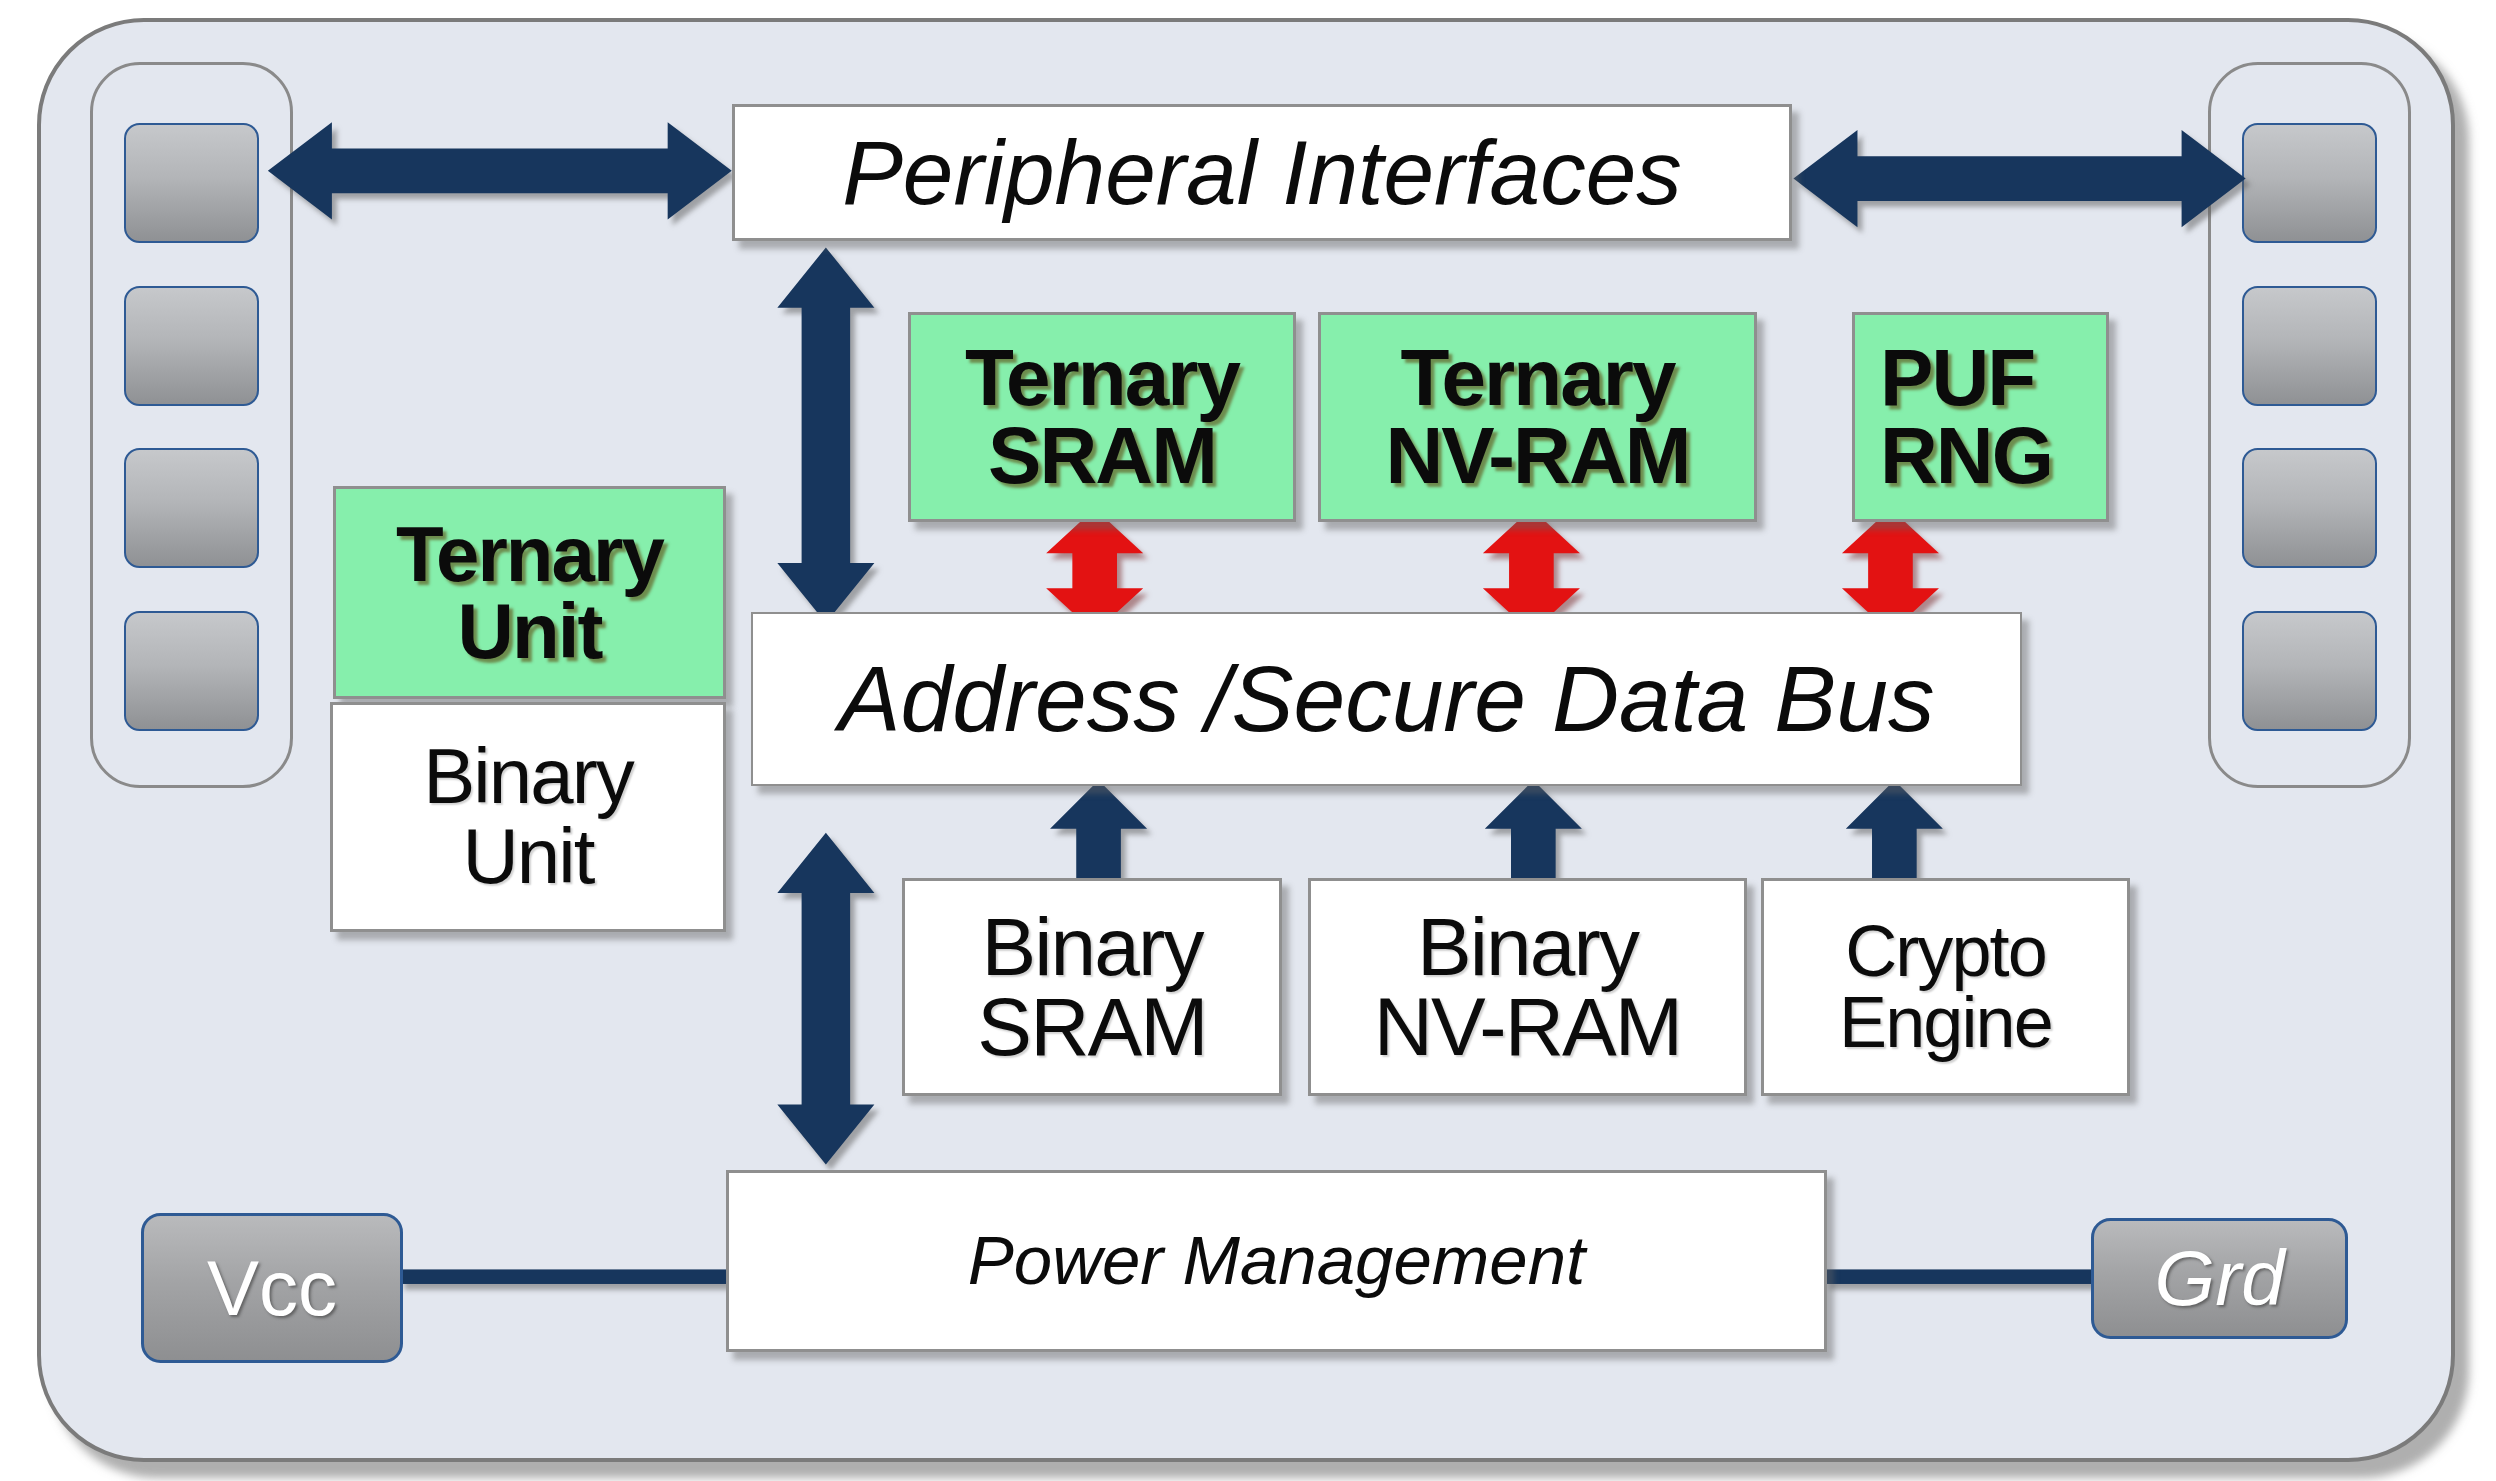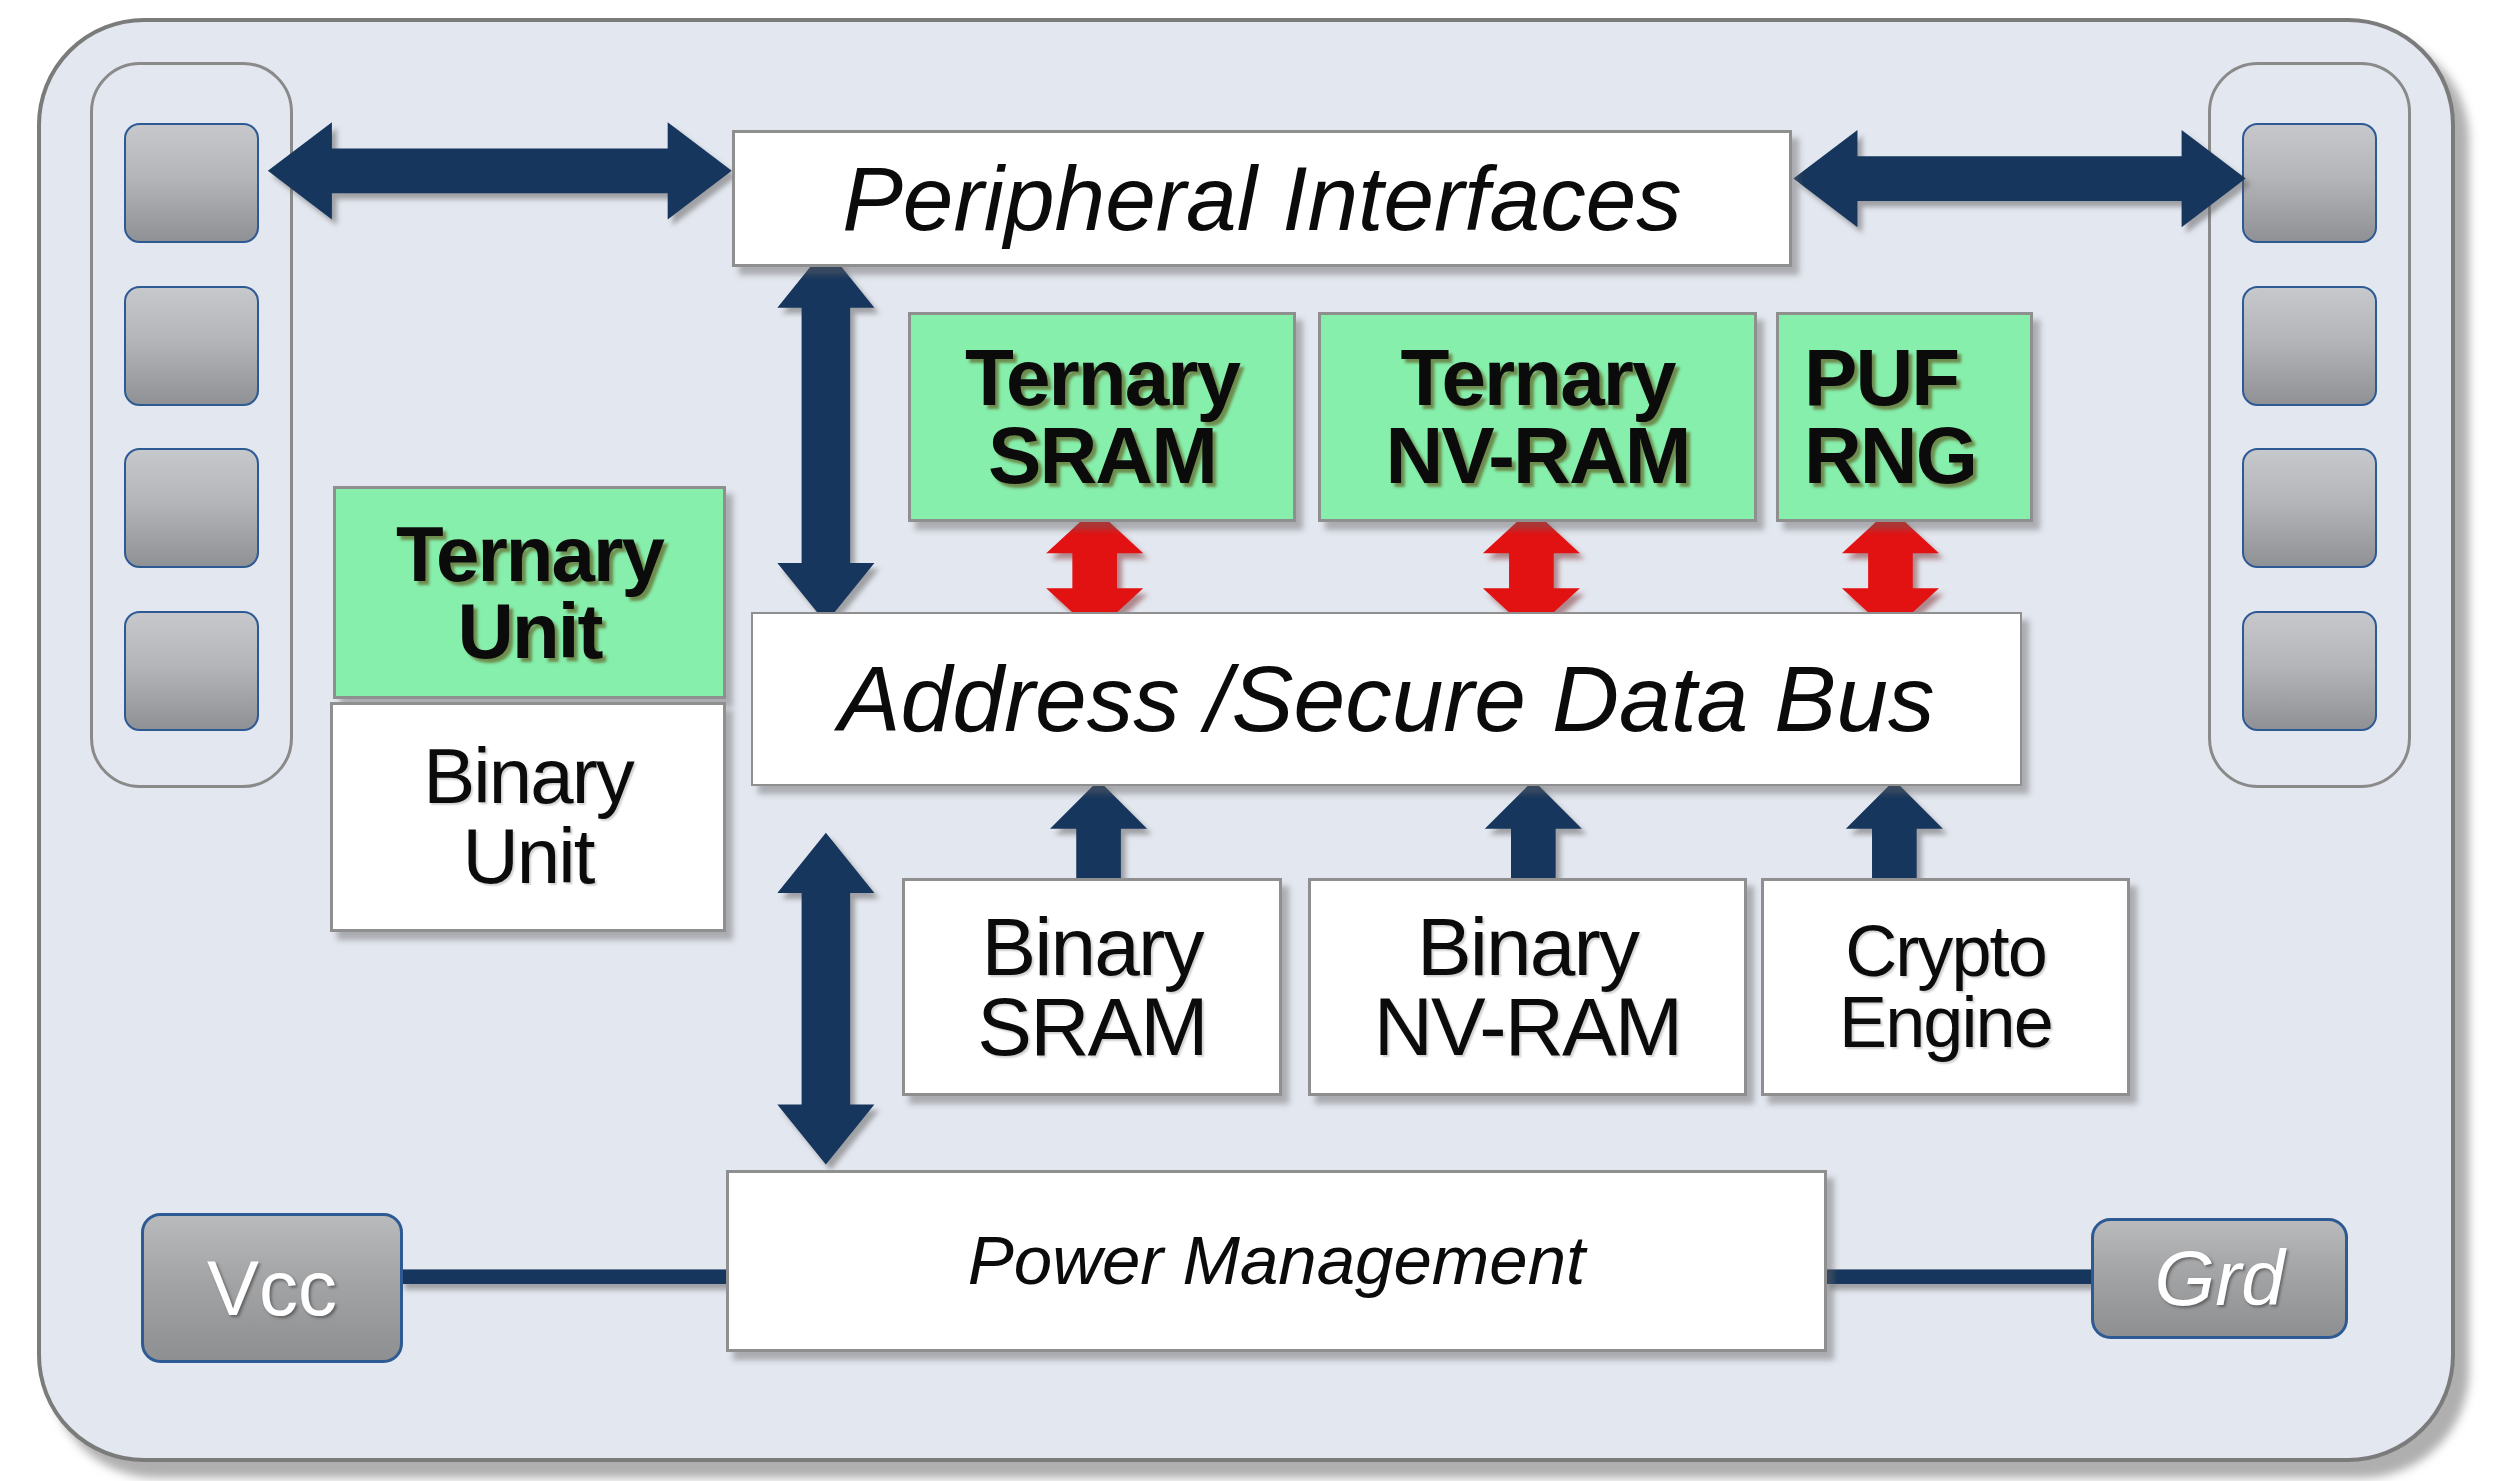--- a/index.html
+++ b/index.html
@@ -30,24 +30,24 @@
     align-items:center;justify-content:center;text-align:center;color:#0b0b0b;
     box-shadow:6.8px 7.8px 5.8px rgba(100,100,100,0.45);
   }
   .white{background:#ffffff;border:3.9px solid #8f8f8f;}
   .orange{background:#86efac;border:3.9px solid #8f8f8f;}
   .italic{font-style:italic;}
   .boldtext{font-weight:bold;letter-spacing:-1.9px;
     text-shadow:3.9px 3.9px 2.9px rgba(90,60,0,0.55);}
   .plaintext{font-weight:400;letter-spacing:-1.9px;
     text-shadow:1.9px 1.9px 1.9px rgba(0,0,0,0.18);}
-  .peripheral{left:732px;top:130px;width:1060px;height:137px;font-size:91px;}
+  .peripheral{left:732px;top:104px;width:1060px;height:137px;font-size:91px;}
   .t-sram{left:908px;top:312px;width:388px;height:210px;font-size:80px;line-height:0.98;}
   .t-nvram{left:1318px;top:312px;width:439px;height:210px;font-size:80px;line-height:0.98;}
-  .puf{left:1776px;top:312px;width:257px;height:210px;font-size:80px;line-height:0.98;
+  .puf{left:1852px;top:312px;width:257px;height:210px;font-size:80px;line-height:0.98;
        align-items:flex-start;padding-left:25px;text-align:left;}
   .t-unit{left:333px;top:486px;width:393px;height:213px;font-size:78px;line-height:0.98;}
   .b-unit{left:330px;top:702px;width:396px;height:230px;font-size:78px;line-height:1.02;}
   .bus{left:751px;top:612px;width:1271px;height:174px;font-size:93px;border-width:2.9px;}
   .b-sram{left:902px;top:878px;width:380px;height:218px;font-size:82px;line-height:0.98;}
   .b-nvram{left:1308px;top:878px;width:439px;height:218px;font-size:82px;line-height:0.98;}
   .crypto{left:1761px;top:878px;width:369px;height:218px;font-size:72px;line-height:0.98;}
   .power{left:726px;top:1170px;width:1101px;height:182px;font-size:69px;line-height:1.08;}
   .pad{
     position:absolute;box-sizing:border-box;border:3.9px solid #2e5a94;border-radius:19.4px;

